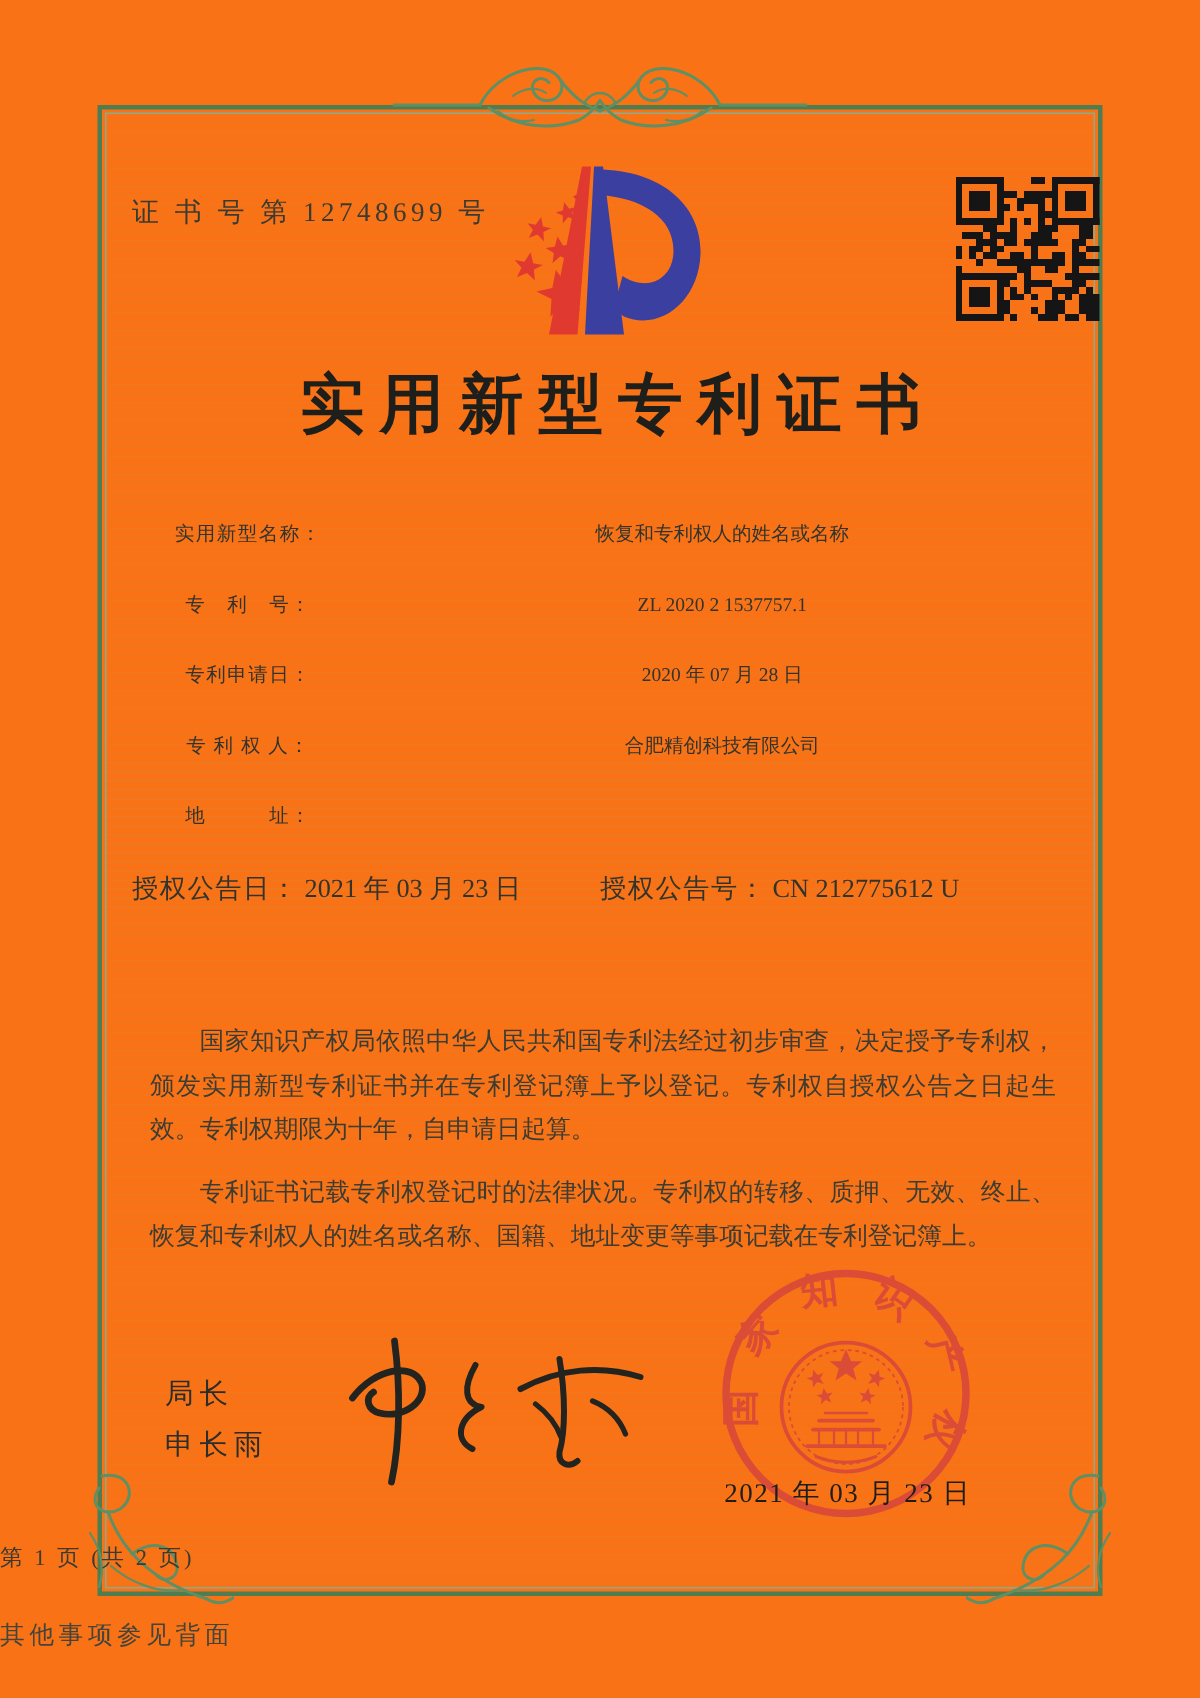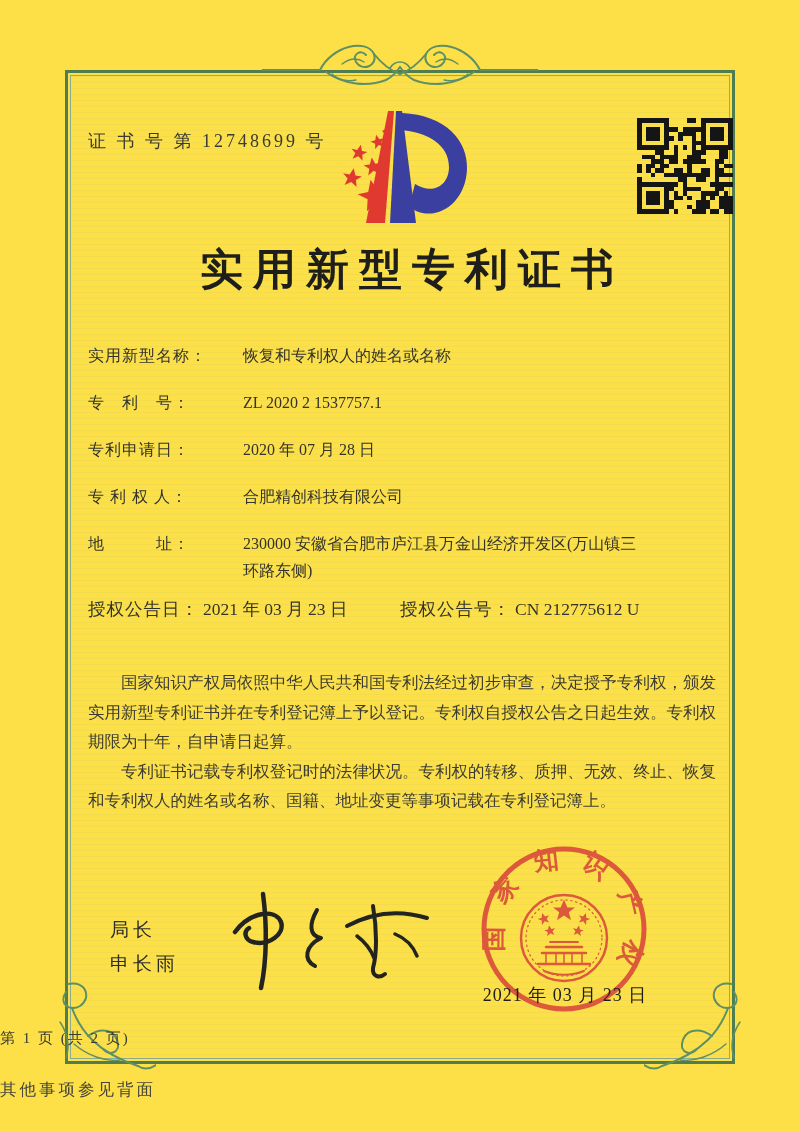--- a/index.html
+++ b/index.html
@@ -1,19 +1,19 @@
 <!DOCTYPE html>
 <html><head>
 <meta charset="utf-8">
 <style>
   html,body{margin:0;padding:0;}
   body{background:#e9e9e9;}
   .page{
     position:relative;width:800px;height:1132px;margin:0 auto;
-    background:#fde047;overflow:hidden;
+    background:#f97316;overflow:hidden;
     font-family:"Liberation Serif", serif;color:#262622;
   }
   
   .frame{
     position:absolute;left:65px;top:70px;width:664px;height:988px;
     border:3px solid #4e7d52;
   }
   .frame-inner{
     position:absolute;inset:2px;border:1px solid #8aab8d;
     background:repeating-linear-gradient(180deg,
@@ -24,33 +24,33 @@
     position:absolute;left:88px;top:129px;
     font-size:18px;letter-spacing:3px;color:#3a3a32;
   }
   .logo{position:absolute;left:328px;top:103px;width:152px;height:128px;}
   .qr{position:absolute;left:637px;top:118px;width:96px;height:96px;}
   .title{
     position:absolute;left:0;right:0;top:241px;text-align:center;
     font-size:43px;font-weight:bold;letter-spacing:10px;color:#1e1e1a;margin-left:24px;
   }
   .fields{position:absolute;left:88px;top:342px;width:632px;}
-  .row{display:flex;margin-bottom:20px;font-size:16px;line-height:27px;}
+  .row{display:flex;margin-bottom:20px;font-size:13px;line-height:27px;text-align:center;}
   .row .lbl{flex:0 0 155px;letter-spacing:1px;color:#33332c;}
   .row .val{flex:1;white-space:pre-line;color:#33332c;}
-  .grant-row{display:flex;font-size:17.5px;line-height:27px;margin-top:12px;color:#33332c;}
+  .grant-row{display:flex;font-size:17.5px;line-height:27px;margin-top:22px;color:#33332c;}
   .grant-row .pair1{flex:0 0 312px;display:flex;}
   .grant-row .pair2{display:flex;}
   .grant-row .lbl{letter-spacing:1px;}
   .grant-row .val{margin-left:4px;}
   .paras{
     position:absolute;left:88px;top:668px;width:628px;
     font-size:16.5px;line-height:29.5px;color:#3c3c33;
   }
-  .paras p{margin:0;text-indent:2em;text-align:justify;}
+  .paras p{margin:12px;text-indent:2em;text-align:justify;font-family:Liberation Mono, monospace;}
   .signer{
     position:absolute;left:110px;top:913px;
     font-family:Liberation Serif, serif;font-size:19px;
     letter-spacing:4px;color:#2c2c28;line-height:34px;
   }
   .signature{position:absolute;left:205px;top:880px;width:235px;height:115px;}
   .seal{position:absolute;left:478px;top:843px;width:172px;height:172px;}
   .seal-date{
     position:absolute;left:479px;top:983px;width:172px;text-align:center;
     font-size:18px;letter-spacing:1px;color:#1d1d1a;z-index:5;
@@ -312,22 +312,20 @@
     <div class="row">
       <span class="lbl">专利申请日：</span>
       <span class="val">2020 年 07 月 28 日</span>
     </div>
     <div class="row">
       <span class="lbl">专 利 权 人：</span>
       <span class="val">合肥精创科技有限公司</span>
     </div>
     <div class="row" style="margin-bottom:0;">
       <span class="lbl">地　　　址：</span>
-      <span class="val">230000 安徽省合肥市庐江县万金山经济开发区(万山镇三
-环路东侧)</span>
     </div>
     <div class="grant-row">
       <span class="pair1">
         <span class="lbl">授权公告日：</span>
         <span class="val">2021 年 03 月 23 日</span>
       </span>
       <span class="pair2">
         <span class="lbl">授权公告号：</span>
         <span class="val">CN 212775612 U</span>
       </span>

